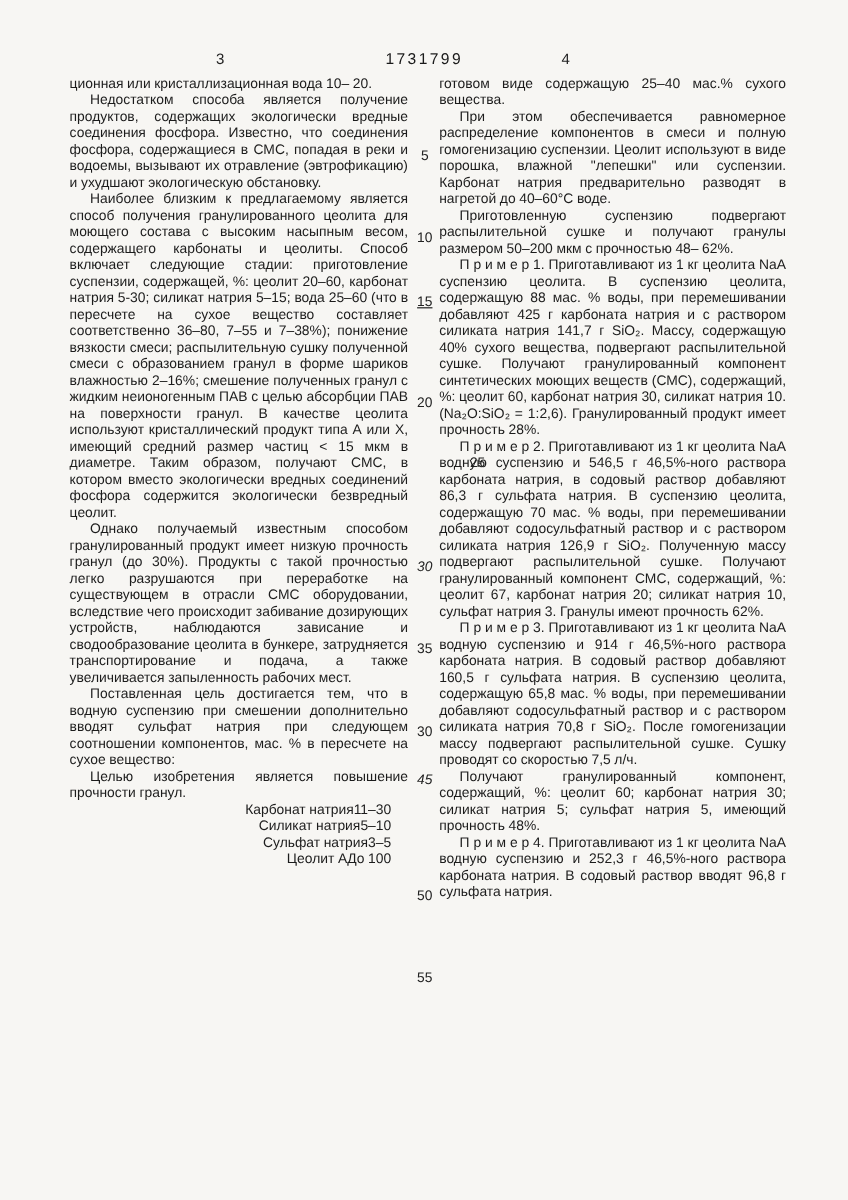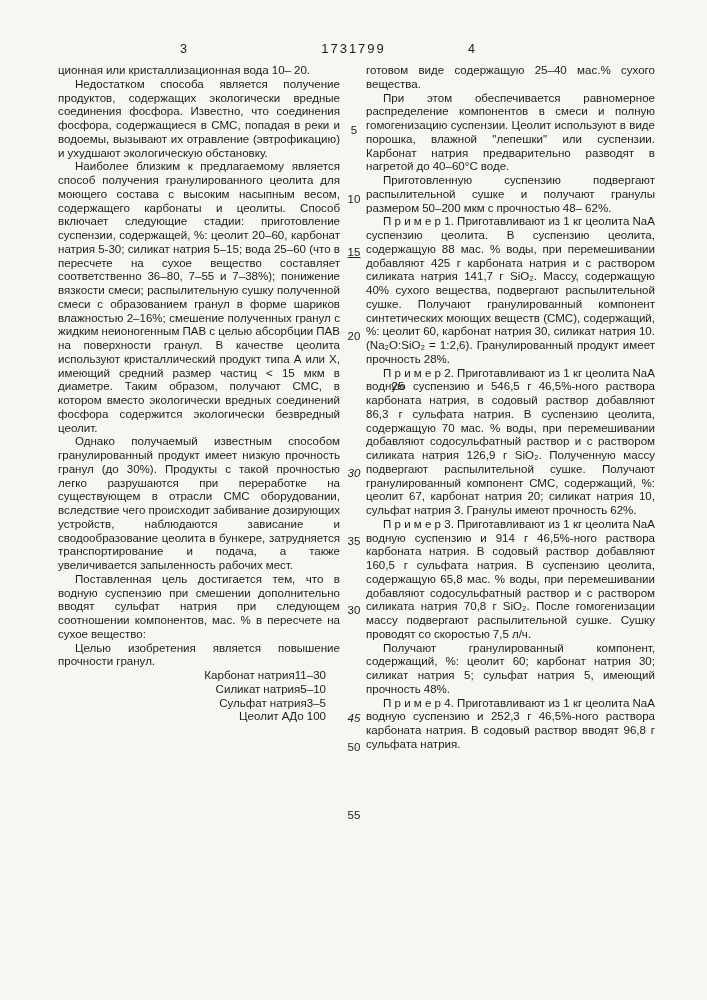--- a/index.html
+++ b/index.html
@@ -81,21 +81,21 @@
 
   <div class="gutter" id="gutter">
       <div class="gutter-num" style="top: 124px;">5</div>
       <div class="gutter-num" style="top: 192.5px; text-align: center;">10</div>
       <div class="gutter-num" style="top: 246px; text-decoration: underline;">15</div>
       <div class="gutter-num" style="top: 329.5px;">20</div>
       <div class="gutter-num" style="top: 380px; margin-left: 44px;">25</div>
       <div class="gutter-num" style="top: 466.5px; font-style: italic;">30</div>
       <div class="gutter-num" style="top: 535px;">35</div>
       <div class="gutter-num" style="top: 603.5px;">30</div>
-      <div class="gutter-num" style="top: 712px; font-style: italic;">45</div>
+      <div class="gutter-num" style="top: 644px; font-style: italic;">45</div>
       <div class="gutter-num" style="top: 740.5px;">50</div>
       <div class="gutter-num" style="top: 809px;">55</div>
     </div>
 
   <div class="col col-right" id="col-right">
       <p class="para no-indent">готовом виде содержащую 25–40 мас.% сухого вещества.</p>
       <p class="para">При этом обеспечивается равномерное распределение компонентов в смеси и полную гомогенизацию суспензии. Цеолит используют в виде порошка, влажной "лепешки" или суспензии. Карбонат натрия предварительно разводят в нагретой до 40–60°С воде.</p>
       <p class="para">Приготовленную суспензию подвергают распылительной сушке и получают гранулы размером 50–200 мкм с прочностью 48– 62%.</p>
       <p class="para">П р и м е р 1. Приготавливают из 1 кг цеолита NaA суспензию цеолита. В суспензию цеолита, содержащую 88 мас. % воды, при перемешивании добавляют 425 г карбоната натрия и с раствором силиката натрия 141,7 г SiO₂. Массу, содержащую 40% сухого вещества, подвергают распылительной сушке. Получают гранулированный компонент синтетических моющих веществ (СМС), содержащий, %: цеолит 60, карбонат натрия 30, силикат натрия 10. (Na₂O:SiO₂ = 1:2,6). Гранулированный продукт имеет прочность 28%.</p>
       <p class="para">П р и м е р 2. Приготавливают из 1 кг цеолита NaA водную суспензию и 546,5 г 46,5%-ного раствора карбоната натрия, в содовый раствор добавляют 86,3 г сульфата натрия. В суспензию цеолита, содержащую 70 мас. % воды, при перемешивании добавляют содосульфатный раствор и с раствором силиката натрия 126,9 г SiO₂. Полученную массу подвергают распылительной сушке. Получают гранулированный компонент СМС, содержащий, %: цеолит 67, карбонат натрия 20; силикат натрия 10, сульфат натрия 3. Гранулы имеют прочность 62%.</p>

